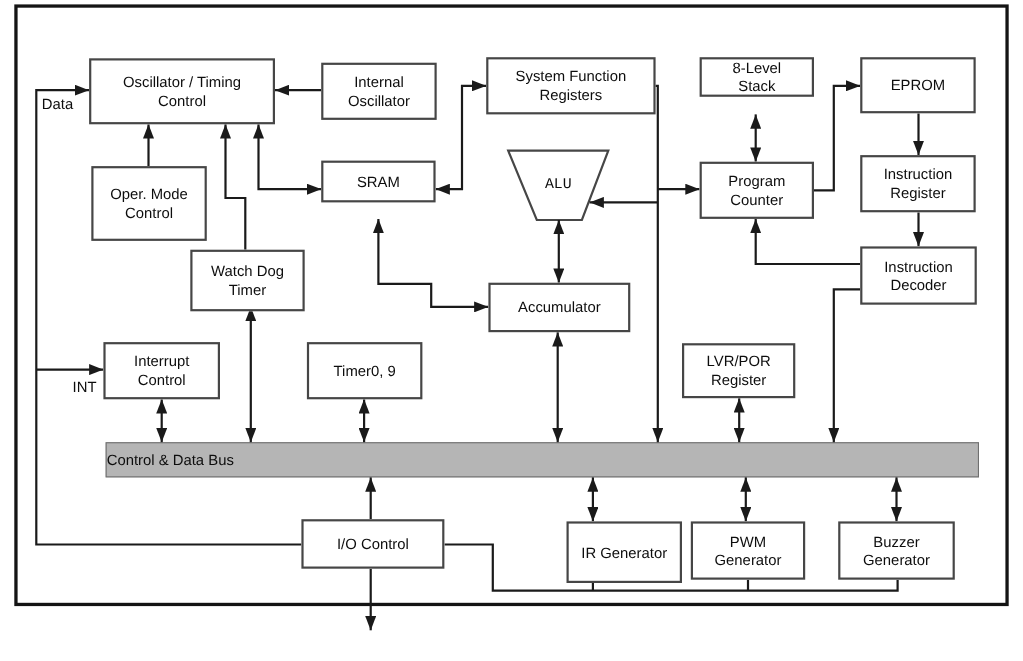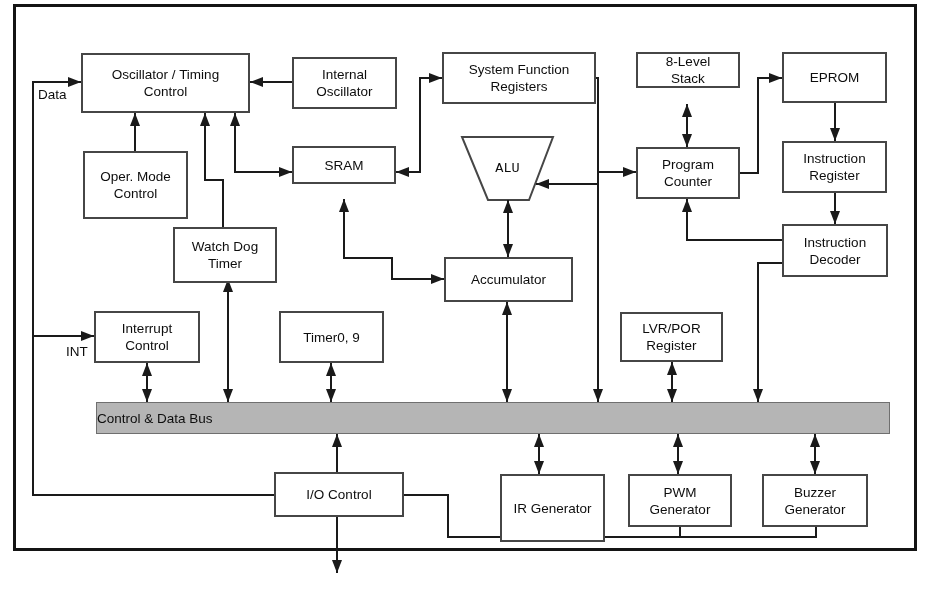--- a/index.html
+++ b/index.html
@@ -172,21 +172,21 @@
   <div class="node" style="left:279px;top:311px;width:105px;height:52px">
     <span class="lbl">Timer0, 9</span>
   </div>
   <div class="node" style="left:620px;top:312px;width:103px;height:50px">
     <span class="lbl">LVR/POR
 Register</span>
   </div>
   <div class="node" style="left:274px;top:472px;width:130px;height:45px">
     <span class="lbl">I/O Control</span>
   </div>
-  <div class="node" style="left:500px;top:474px;width:105px;height:68px">
+  <div class="node" style="left:515px;top:474px;width:105px;height:56px">
     <span class="lbl">IR Generator</span>
   </div>
   <div class="node" style="left:628px;top:474px;width:104px;height:53px">
     <span class="lbl">PWM
 Generator</span>
   </div>
   <div class="node" style="left:762px;top:474px;width:106px;height:53px">
     <span class="lbl">Buzzer
 Generator</span>
   </div>

